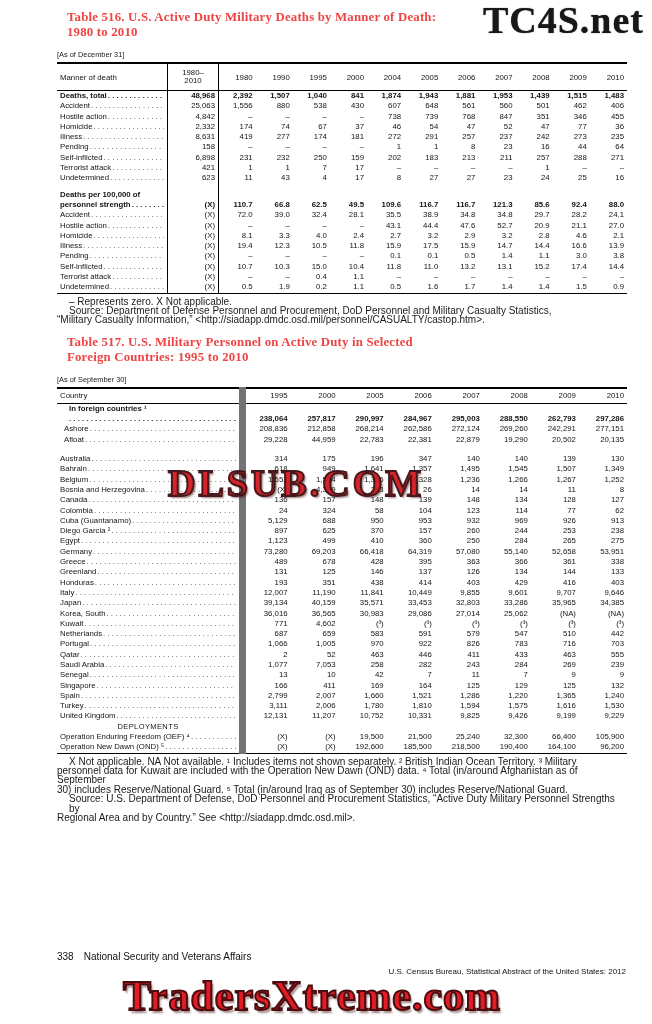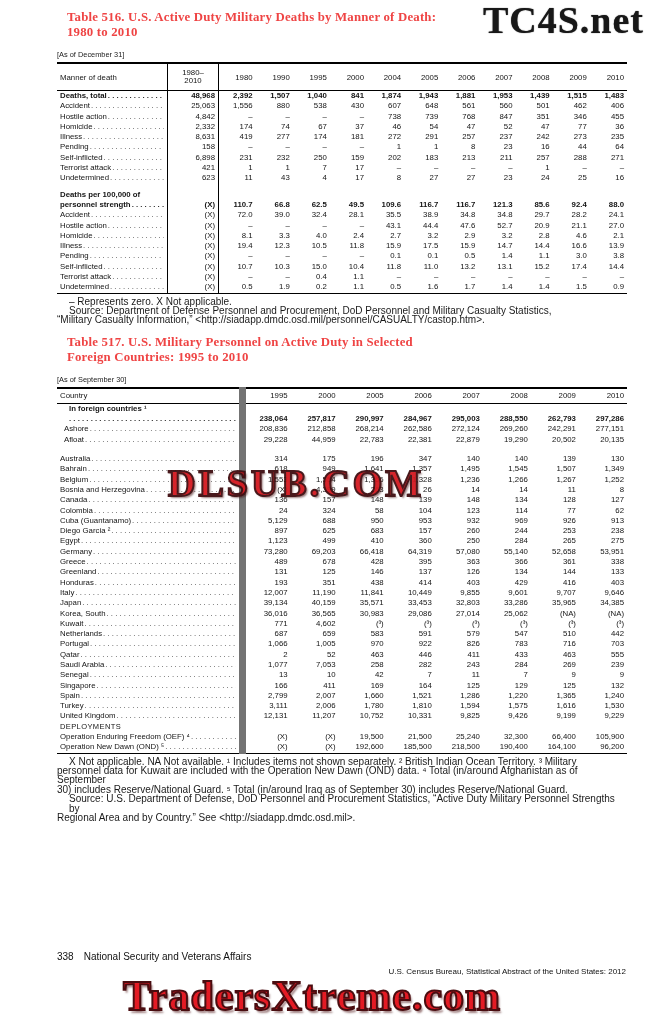--- a/index.html
+++ b/index.html
@@ -35,21 +35,21 @@
   #t516 .total { width:44px; border-right:1px solid #000; }
   #t517 .stub { width:176px; border-right:7px solid #737373; }
   tr.bold td { font-weight:700; }
   tr.spacer td { height:6px; }
   #t517 tr.spacer td { height:9px; }
   .lbl { display:flex; align-items:baseline; overflow:hidden; }
   .lbl .txt { white-space:nowrap; }
   .leader { flex:1 1 auto; overflow:hidden; white-space:nowrap; color:#2a2a2a; margin-left:1px; }
   .leader::after { content:" . . . . . . . . . . . . . . . . . . . . . . . . . . . . . . . . . . . . . . . . . . . . . ."; }
   .l1 { white-space:nowrap; }
-  .sect { text-align:left; font-size:7.5px; letter-spacing:.4px; }
+  .sect { text-align:center; font-size:7.5px; letter-spacing:.4px; }
   .ind1 .lbl, .ind1 .l1 { padding-left:4px; }
   .ind2 .lbl, .ind2 .l1 { padding-left:8px;flex-direction:column; }
   .total-head div { text-align:center; line-height:8.5px; }
 
   .notes { margin-top:3px; }
   .note-line { font-size:10px; line-height:9.4px; color:#1a1a1a; }
   .note-line.ind { padding-left:12px; }
 
   .wm-top {
     position:absolute; top:-2px; right:8px; z-index:5;
@@ -685,21 +685,21 @@
           </tr>
           <tr>
             <td class="stub">
               <div class="lbl">
                 <span class="txt">Diego Garcia ²</span>
                 <span class="leader"></span>
               </div>
             </td>
             <td class="num">897</td>
             <td class="num">625</td>
-            <td class="num">683</td>
+            <td class="num">370</td>
             <td class="num">157</td>
             <td class="num">260</td>
             <td class="num">244</td>
             <td class="num">253</td>
             <td class="num">238</td>
           </tr>
           <tr>
             <td class="stub">
               <div class="lbl">
                 <span class="txt">Egypt</span>

